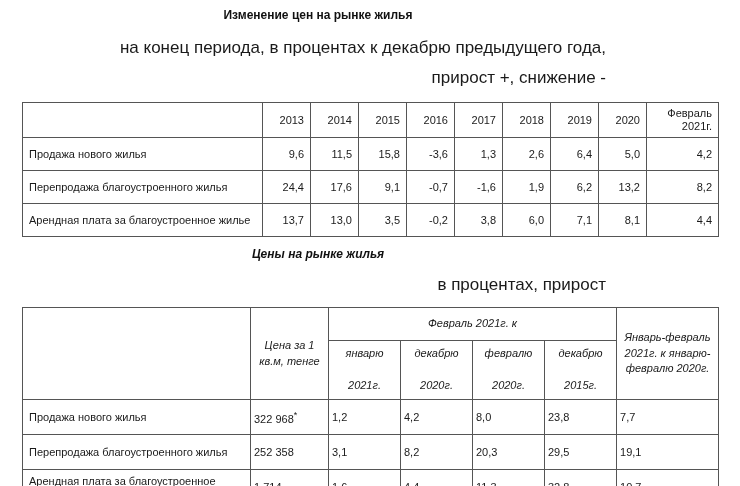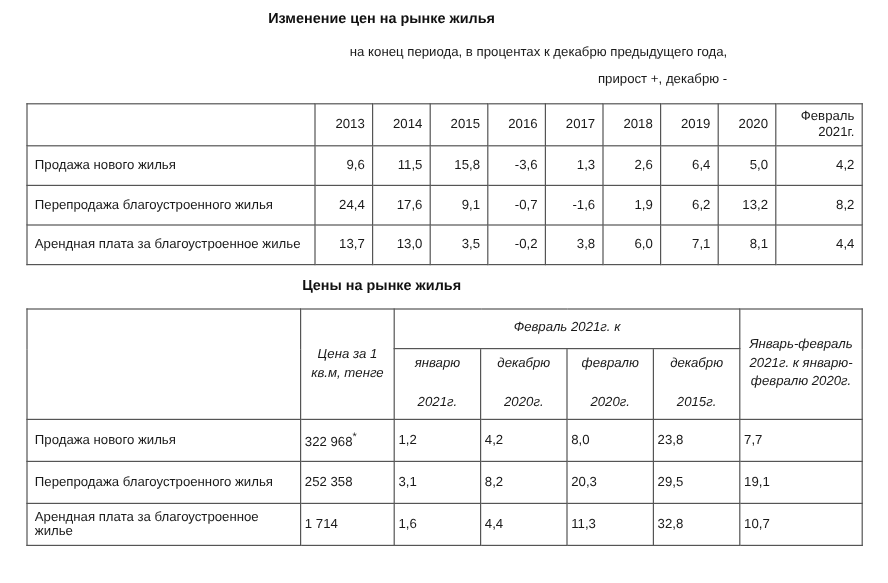--- a/index.html
+++ b/index.html
@@ -22,24 +22,24 @@
     box-sizing: border-box;
   }
   .title {
     text-align: center;
     font-weight: bold;
     font-size: 12px;
     color: #111111;
     margin: 0;
   }
   .title1 { padding-top: 8px; }
-  .title2 { padding-top: 10px; }
+  .title2 { padding-top: 10px; font-style: italic; }
   .subline {
     text-align: right;
-    font-size: 11px;
+    font-size: 17px;
     color: #1a1a1a;
     padding-right: 30px;
   }
   .sub1 { padding-top: 16px; }
   .sub2 { padding-top: 10px; }
   .sub3 { padding-top: 14px; }
 
   table {
     border-collapse: collapse;
     table-layout: fixed;
@@ -100,21 +100,21 @@
     vertical-align: super;
   }
 </style>
 </head>
 <body>
 
 <div class="page">
 
   <div class="title title1">Изменение цен на рынке жилья</div>
   <div class="subline sub1">на конец периода, в процентах к декабрю предыдущего года,</div>
-  <div class="subline sub2">прирост +, декабрю -</div>
+  <div class="subline sub2">прирост +, снижение -</div>
 
   <table class="tbl1">
     <colgroup>
       <col style="width:240px">
       <col style="width:48px">
       <col style="width:48px">
       <col style="width:48px">
       <col style="width:48px">
       <col style="width:48px">
       <col style="width:48px">
@@ -173,20 +173,21 @@
         <td class="num">3,8</td>
         <td class="num">6,0</td>
         <td class="num">7,1</td>
         <td class="num">8,1</td>
         <td class="num">4,4</td>
       </tr>
     </tbody>
   </table>
 
   <div class="title title2">Цены на рынке жилья</div>
+  <div class="subline sub3">в процентах, прирост</div>
 
   <table class="tbl2">
     <colgroup>
       <col style="width:228px">
       <col style="width:78px">
       <col style="width:72px">
       <col style="width:72px">
       <col style="width:72px">
       <col style="width:72px">
       <col style="width:102px">

